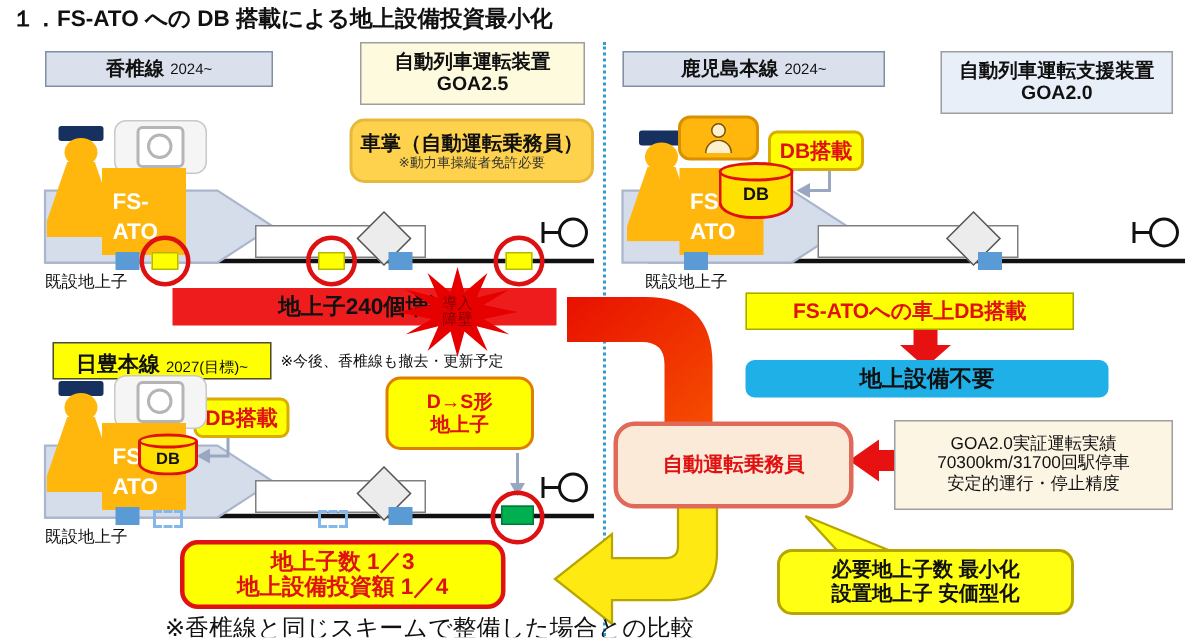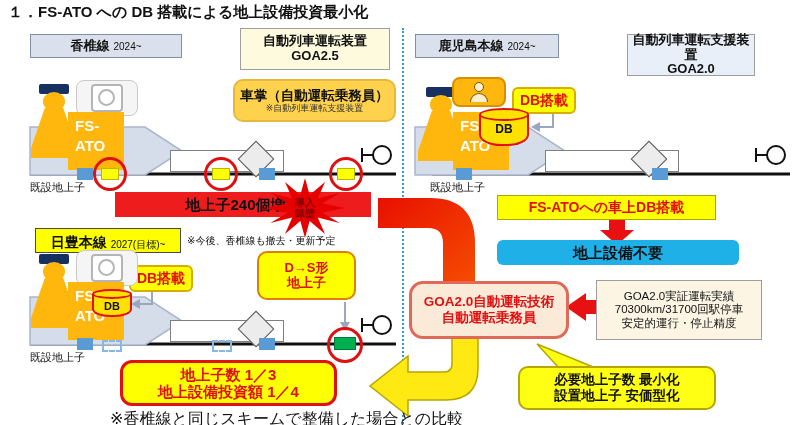--- a/index.html
+++ b/index.html
@@ -15,41 +15,41 @@
   .hdr{background:#dbe1ec;border:1px solid #7f8fa6;}
   .pale{border:1px solid #9e9e9e;font-weight:bold;font-size:13px;}
   .gold{background:#ffd24d;border:2px solid #e6b93c;border-radius:10px;}
   .yellow{background:#feff00;}
   .redtx{color:#e01111;font-weight:bold;}
   .unit{position:absolute;box-sizing:border-box;}
   .circle{position:absolute;border:3px solid #dd1111;border-radius:50%;box-sizing:border-box;}
   .platform{background:#fff;border:1.5px solid #7f7f7f;}
   .diamond{background:#ececec;border:1.5px solid #555;transform:rotate(45deg);}
   .fsato{background:#ffb60d;color:#fff;font-weight:bold;font-size:15px;line-height:1.3;
-         display:flex;flex-direction:column;justify-content:flex-start;padding:4px 0 6px 7px;}
+         display:flex;flex-direction:column;justify-content:flex-end;padding:4px 0 6px 7px;}
   .person{position:absolute;width:48px;}
   .p-cap{width:30px;height:10px;background:#16305f;border-radius:2px;margin:0 auto;}
   .p-head{width:22px;height:19px;background:#ffb60d;border-radius:50%;margin:-2px auto 0;}
   .p-body{width:46px;height:50px;background:#ffb60d;margin:-3px auto 0;
           clip-path:polygon(30% 0,70% 0,100% 80%,100% 100%,0 100%,0 80%);}
   .bubble-cam{background:#f5f5f5;border:1.5px solid #c9c9c9;border-radius:8px;display:flex;align-items:center;justify-content:center;}
   .cam-outer{width:28px;height:24px;border:2px solid #b5b5b5;border-radius:4px;background:#fff;position:relative;}
   .cam-lens{width:13px;height:13px;border:2px solid #b5b5b5;border-radius:50%;position:absolute;top:3px;left:5px;}
   .cyl{position:absolute;}
   .cyl-top{position:absolute;left:0;right:0;top:0;height:11px;background:#ffe100;border:2px solid #e01111;border-radius:50%;box-sizing:border-box;z-index:2;}
   .cyl-body{position:absolute;left:0;right:0;top:5px;bottom:0;background:#ffe100;border:2px solid #e01111;border-top:none;
             border-radius:0 0 45% 45%/0 0 35% 35%;box-sizing:border-box;}
   .cyl-lbl{position:absolute;left:0;right:0;top:38%;text-align:center;font-weight:bold;color:#111;z-index:3;}
   .idcard{background:#ffb60d;border:2px solid #d89000;border-radius:8px;display:flex;flex-direction:column;align-items:center;}
   .idg-head{width:10px;height:10px;background:#fdf0cf;border:1.5px solid #7a5200;border-radius:50%;margin-top:3px;box-sizing:border-box;}
   .idg-body{width:18px;height:9px;background:#fdf0cf;border:1.5px solid #7a5200;border-bottom:none;border-radius:9px 9px 0 0;margin-top:1px;box-sizing:border-box;}
   .star{background:#e60000;
         clip-path:polygon(100% 50%,71.7% 57.8%,93.3% 75%,65.9% 65.9%,75% 93.3%,55.8% 71.7%,50% 100%,44.2% 71.7%,25% 93.3%,34.1% 65.9%,6.7% 75%,28.3% 57.8%,0% 50%,28.3% 42.2%,6.7% 25%,34.1% 34.1%,25% 6.7%,44.2% 28.3%,50% 0%,55.8% 28.3%,75% 6.7%,65.9% 34.1%,93.3% 25%,71.7% 42.2%);
         display:flex;align-items:center;justify-content:center;}
-  .star-tx{color:#7f0000;font-weight:bold;font-size:10px;line-height:11px;text-align:center;}
+  .star-tx{color:#7f0000;font-weight:normal;font-size:10px;line-height:11px;text-align:center;}
   .smallnote{font-size:9px;font-weight:normal;}
 </style>
 </head>
 <body>
 
 <div id="canvas">
 
   <svg id="shape-layer" width="800" height="425" viewBox="0 0 800 425">
     <defs>
       <linearGradient id="rg" x1="378" y1="198" x2="475" y2="312" gradientUnits="userSpaceOnUse">
@@ -111,21 +111,21 @@
   <div class="abs rowbox hdr z2" style="left:30px;top:34px;width:152px;height:24px;">
     <span style="font-size:13px;font-weight:bold;">香椎線</span>
     <span style="font-size:10px;">2024~</span>
   </div>
   <div class="abs box pale z2" style="left:240px;top:28px;width:150px;height:42px;background:#fdfade;">
     <div>自動列車運転装置</div>
     <div>GOA2.5</div>
   </div>
   <div class="abs box gold z2" style="left:233px;top:79px;width:163px;height:43px;">
     <div style="font-size:13.5px;font-weight:bold;">車掌（自動運転乗務員）</div>
-    <div class="smallnote" style="color:#333;">※自動列車運転支援装置</div>
+    <div class="smallnote" style="color:#333;">※動力車操縦者免許必要</div>
   </div>
   <div class="person z2" style="left:30px;top:84px;">
     <div class="p-cap"></div>
     <div class="p-head"></div>
     <div class="p-body"></div>
   </div>
   <div class="abs bubble-cam z2" style="left:76px;top:80px;width:62px;height:36px;">
     <div class="cam-outer">
         <div class="cam-lens"></div>
       </div>
@@ -190,25 +190,25 @@
   <div class="unit z2" style="left:259px;top:338px;width:16px;height:12px;background:#5b9bd5;"></div>
   <div class="unit z2" style="left:334px;top:337px;width:22px;height:13px;background:#00b050;border:1px solid #007a38;"></div>
   <div class="circle z3" style="left:327px;top:327px;width:36px;height:36px;"></div>
   <div class="abs z2" style="left:30px;top:350px;font-size:11px;">既設地上子</div>
   <div class="abs box yellow redtx z2" style="left:120px;top:360px;width:217px;height:46px;border:3px solid #e01111;border-radius:12px;font-size:15px;">
     <div>地上子数 1／3</div>
     <div>地上設備投資額 1／4</div>
   </div>
   <div class="abs z2" style="left:110px;top:409px;font-size:16px;">※香椎線と同じスキームで整備した場合との比較</div>
 
-  <div class="abs rowbox hdr z2" style="left:415px;top:34px;width:144px;height:24px;">
+  <div class="abs rowbox hdr z2" style="left:415px;top:34px;width:175px;height:24px;">
     <span style="font-size:13px;font-weight:bold;">鹿児島本線</span>
     <span style="font-size:10px;">2024~</span>
   </div>
-  <div class="abs box pale z2" style="left:627px;top:34px;width:128px;height:42px;background:#e9eff8;">
+  <div class="abs box pale z2" style="left:627px;top:34px;width:155px;height:42px;background:#e9eff8;">
     <div>自動列車運転支援装置</div>
     <div>GOA2.0</div>
   </div>
   <div class="abs box yellow redtx z2" style="left:512px;top:87px;width:64px;height:27px;border:2px solid #d8ad00;border-radius:6px;font-size:14px;">DB搭載</div>
   <div class="person z2" style="left:417px;top:87px;">
     <div class="p-cap"></div>
     <div class="p-head"></div>
     <div class="p-body"></div>
   </div>
   <div class="abs idcard z2" style="left:452px;top:77px;width:54px;height:30px;">
@@ -225,24 +225,23 @@
     <div class="cyl-lbl" style="font-size:12px;">DB</div>
   </div>
   <div class="abs platform z2" style="left:545px;top:150px;width:134px;height:22px;"></div>
   <div class="abs diamond z2" style="left:636px;top:146px;width:26px;height:26px;"></div>
   <div class="unit z2" style="left:456px;top:168px;width:16px;height:12px;background:#5b9bd5;"></div>
   <div class="unit z2" style="left:652px;top:168px;width:16px;height:12px;background:#5b9bd5;"></div>
   <div class="abs z2" style="left:430px;top:180px;font-size:11px;">既設地上子</div>
   <div class="abs box yellow redtx z2" style="left:497px;top:195px;width:219px;height:25px;border:1.5px solid #a8a800;font-size:14px;">FS-ATOへの車上DB搭載</div>
   <div class="abs box z2" style="left:497px;top:240px;width:242px;height:25px;background:#1fb0e8;border-radius:6px;font-size:15px;font-weight:bold;">地上設備不要</div>
   <div class="abs box z2" style="left:409px;top:281px;width:160px;height:58px;background:#fcead9;border:3px solid #e06a5a;border-radius:14px;color:#e01111;font-weight:bold;font-size:13.5px;">
-    <div>GOA2.0自動運転技術</div>
     <div>自動運転乗務員</div>
   </div>
-  <div class="abs box z2" style="left:596px;top:280px;width:166px;height:60px;background:#fdf5e4;border:1.5px solid #9e9e9e;font-size:11.5px;">
+  <div class="abs box z2" style="left:596px;top:280px;width:186px;height:60px;background:#fdf5e4;border:1.5px solid #9e9e9e;font-size:11.5px;">
     <div>GOA2.0実証運転実績</div>
     <div>70300km/31700回駅停車</div>
     <div>安定的運行・停止精度</div>
   </div>
   <div class="abs box z2" style="left:518px;top:366px;width:198px;height:44px;background:#feff13;border:2px solid #b8a500;border-radius:10px;font-size:13.5px;font-weight:bold;">
     <div>必要地上子数 最小化</div>
     <div>設置地上子 安価型化</div>
   </div>
 
 </div>

